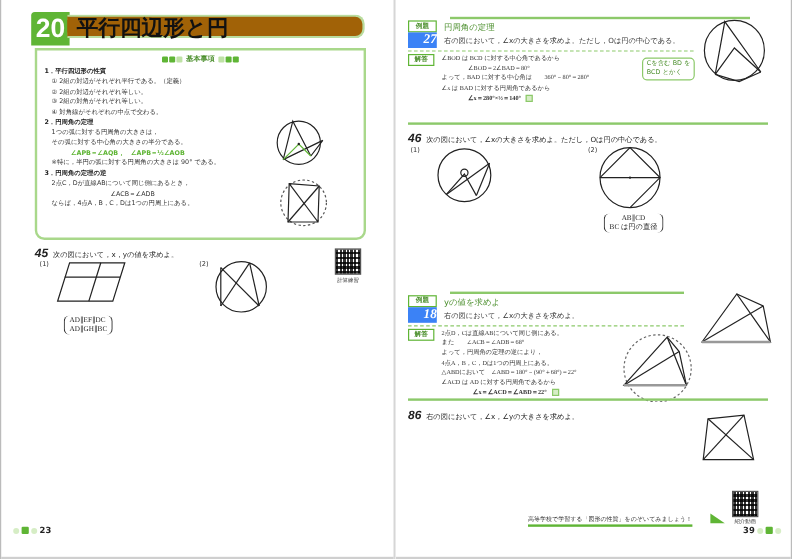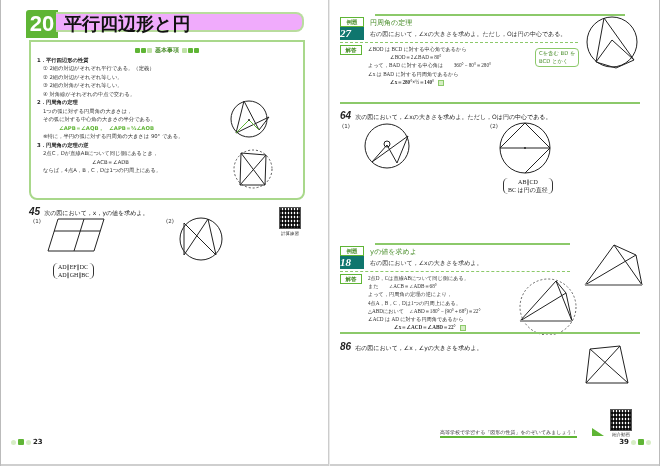--- a/index.html
+++ b/index.html
@@ -6,21 +6,21 @@
   html, body { width: 660px; height: 466px; background: #e9e9e9; overflow: hidden; }
   body { font-family: "DejaVu Sans", sans-serif; color: #222; position: relative; }
   .page { position: absolute; top: 0; height: 466px; background: #fff; }
   .page.left { left: 0; width: 329px; border-right: 1px solid #ccc; border-left: 1px solid #bbb; }
   .page.right { left: 330px; width: 330px; border-right: 1px solid #bbb; }
   .page::after { content: ""; position: absolute; left: 0; right: 0; bottom: 0; height: 2px; background: #cfcfcf; }
 
   
   .title-wrap { position: absolute; left: 25px; top: 10px; width: 278px; height: 28px; }
   .title-num { position: absolute; left: 0; top: 0; width: 32px; height: 28px; background: #5fb535; color: #fff; font-weight: bold; font-size: 22px; line-height: 28px; text-align: center; font-family: "Liberation Sans", sans-serif; border-radius: 3px 0 0 0; }
-  .title-box { position: absolute; left: 30px; top: 2px; right: 0; height: 20px; border: 2px solid #b9dc9e; border-left: none; border-radius: 0 8px 8px 0; background: #f0abfc; padding-left: 8px; font-size: 18px; font-weight: bold; line-height: 20px; color: #111; }
+  .title-box { position: absolute; left: 30px; top: 2px; right: 0; height: 20px; border: 2px solid #b9dc9e; border-left: none; border-radius: 0 8px 8px 0; background: #a16207; padding-left: 8px; font-size: 18px; font-weight: bold; line-height: 20px; color: #111; }
 
   .basics { position: absolute; left: 28px; top: 40px; width: 276px; height: 160px; border: 2px solid #a9d88b; border-radius: 0 0 8px 8px; padding: 4px 6px; font-size: 5.3px; line-height: 8.5px; }
   .basics-head { text-align: center; font-size: 6px; color: #4a8e2b; font-weight: bold; margin-bottom: 1px; }
   .sq { display: inline-block; width: 5px; height: 5px; margin: 0 0.5px; border-radius: 1px; vertical-align: middle; }
   .sq.d { background: #5fb535; } .sq.l { background: #bfe2a6; }
   .b-sec { font-weight: bold; }
   .b-item { padding-left: 6px; color: #333; }
   .b-formula { padding-left: 22px; color: #5fb535; font-weight: bold; }
   .b-center { padding-left: 55px; }
 
@@ -37,21 +37,21 @@
     repeating-linear-gradient(0deg, #333 0 2px, #fff 2px 4px); background-blend-mode: multiply; }
   .qr-label { position: absolute; font-size: 4.5px; color: #333; text-align: center; width: 30px; }
 
   .pager { position: absolute; bottom: 20px; font-size: 7px; font-weight: bold; display: flex; align-items: center; gap: 2px; }
   .dot { width: 5px; height: 5px; border-radius: 50%; }
   .dot.l { background: #d6edc5; } .dot.d { background: #5fb535; width: 6px; height: 6px; border-radius: 1px; }
 
   
   .ex-box { position: absolute; left: 10px; width: 24px; }
   .ex-tag { background: #fff; border: 1px solid #5fb535; color: #4a8e2b; font-size: 5.5px; text-align: center; height: 10px; line-height: 9px; font-weight: bold; }
-  .ex-num { background: #0f766e; color: #fff; font-size: 11px; font-style: italic; text-align: left; height: 13px; line-height: 13px; font-family: "Liberation Serif", serif; font-weight: bold; }
+  .ex-num { background: #3b82f6; color: #fff; font-size: 11px; font-style: italic; text-align: right; height: 13px; line-height: 13px; font-family: "Liberation Serif", serif; font-weight: bold; }
   .ex-title { position: absolute; font-size: 7px; color: #4a8e2b; font-weight: normal; }
   .ex-text { position: absolute; font-size: 6px; color: #333; }
   .green-rule { position: absolute; height: 2px; background: #8cc96a; }
   .dot-rule { position: absolute; height: 0; border-top: 1px dashed #8cc96a; }
   .sol-tag { position: absolute; left: 10px; width: 22px; height: 10px; border: 1px solid #5fb535; color: #4a8e2b; font-size: 5.5px; text-align: center; line-height: 9px; font-weight: bold; }
   .sol { position: absolute; font-size: 5.2px; line-height: 8.2px; color: #333; font-family: "Liberation Serif", serif; }
   .sol .ans { font-weight: bold; }
   .ans-mark { display: inline-block; width: 6px; height: 6px; background: #d6edc5; border: 1px solid #8cc96a; vertical-align: middle; margin-left: 4px; }
   .bubble { position: absolute; border: 1px solid #8cc96a; border-radius: 4px; background: #fff; font-size: 5.3px; line-height: 7.5px; color: #4a8e2b; padding: 1px 3px; }
   .footer-banner { position: absolute; font-size: 5px; color: #333; border-bottom: 2px solid #5fb535; padding-bottom: 1px; }
@@ -159,21 +159,21 @@
   </div>
   <svg class="fig" style="left:252px;top:14px;width:60px;height:56px" viewBox="0 0 60 56">
     <circle cx="30" cy="28" r="25" fill="none" stroke="#222" stroke-width="1"></circle>
     <polyline points="14,48 22,4 52,46" fill="none" stroke="#222" stroke-width="1"></polyline>
     <polyline points="14,48 30,26 52,46" fill="none" stroke="#222" stroke-width="1"></polyline>
     <polyline points="14,48 34,54 52,46" fill="none" stroke="#222" stroke-width="1"></polyline>
   </svg>
   <div class="green-rule" style="left:10px;top:102px;width:300px"></div>
 
   <div class="prob-head" style="left:10px;top:110px">
-    <span class="prob-num">64</span><span>次の図において，∠xの大きさを求めよ。ただし，Oは円の中心である。</span>
+    <span class="prob-num">46</span><span>次の図において，∠xの大きさを求めよ。ただし，Oは円の中心である。</span>
   </div>
   <div class="sub-label" style="left:12px;top:123px">(1)</div>
   <svg class="fig" style="left:30px;top:122px;width:55px;height:50px" viewBox="0 0 55 50">
     <circle cx="27" cy="24" r="22" fill="none" stroke="#222" stroke-width="1"></circle>
     <circle cx="27" cy="22" r="3" fill="none" stroke="#222" stroke-width="1"></circle>
     <polyline points="12,40 27,23 37,41" fill="none" stroke="#222" stroke-width="1"></polyline>
     <line x1="12" y1="40" x2="48" y2="14" stroke="#222" stroke-width="1"></line>
     <line x1="48" y1="14" x2="37" y2="41" stroke="#222" stroke-width="1"></line>
   </svg>
   <div class="sub-label" style="left:160px;top:123px">(2)</div>

